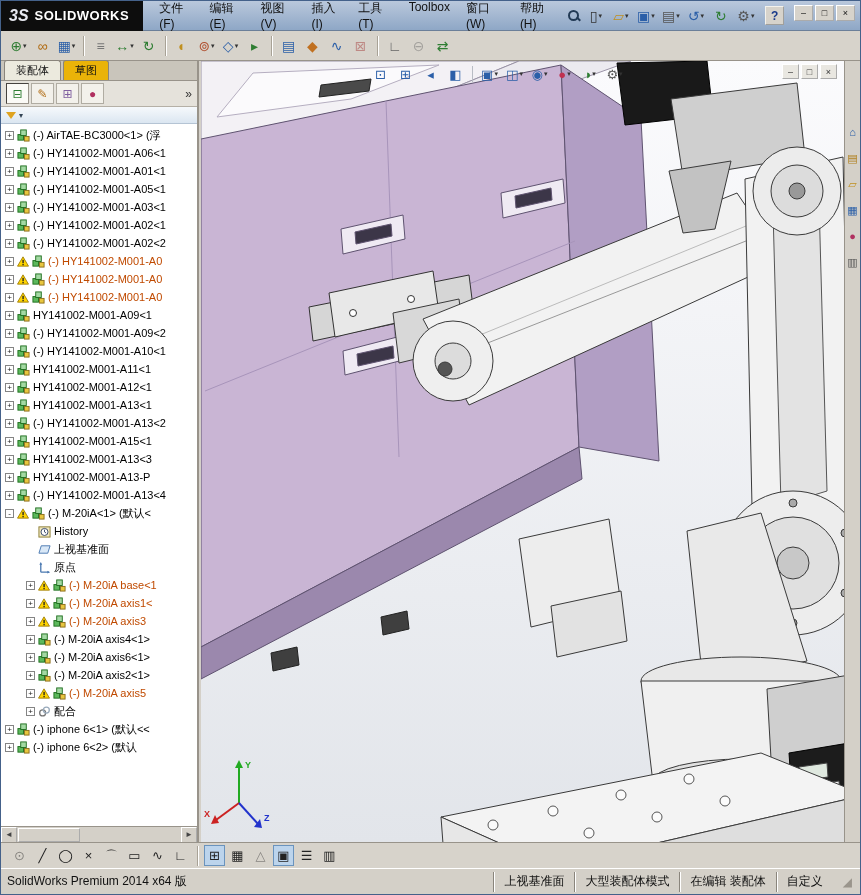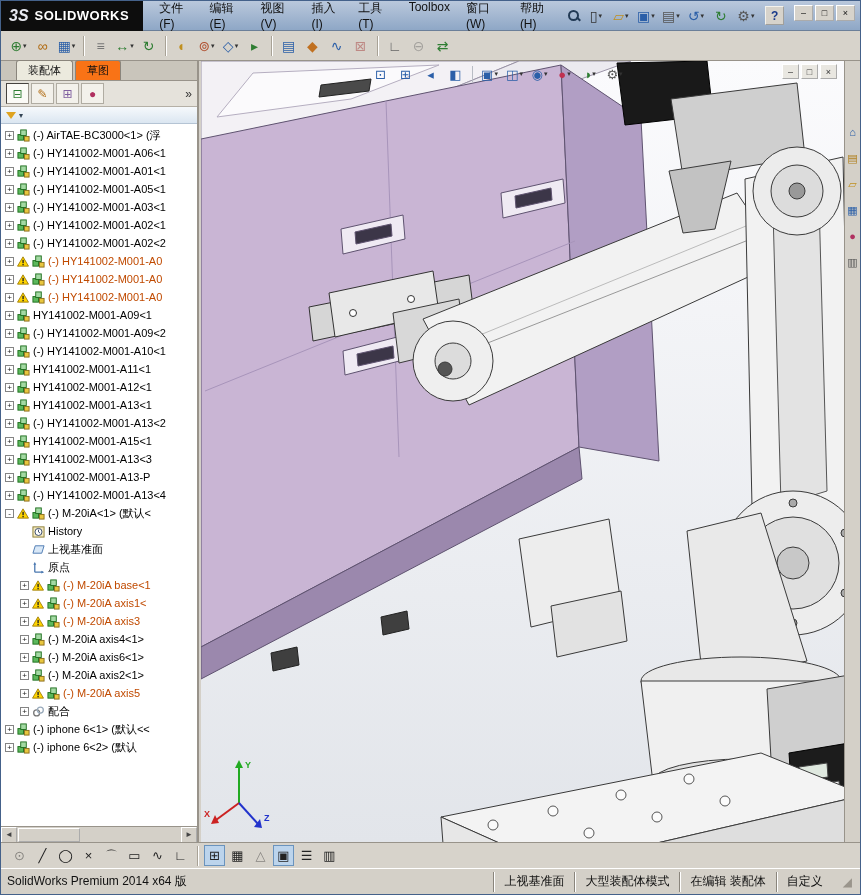--- a/index.html
+++ b/index.html
@@ -27,35 +27,35 @@
 .tb-btn .glyph{font-size:14px;line-height:1}
 .tb-btn.disabled{opacity:.45}
 .ddm{font-size:7px;color:#333;margin-left:1px}
 
 
 .asm-toolbar{position:absolute;top:30px;left:0;right:0;height:30px;background:#d7d3cb;border-bottom:1px solid #98938a;display:flex;align-items:center;padding-left:6px;gap:1px}
 .asm-toolbar .sep,.sk-icons .sep{width:1px;height:20px;background:#a8a296;margin:0 4px;box-shadow:1px 0 0 #fff}
 
 
 .left-panel{position:absolute;left:0;top:60px;width:198px;bottom:52px;background:#fff;border-right:2px solid #98938a;display:flex;flex-direction:column}
-.panel-tabs{height:20px;background:#c9c5bb;display:flex;align-items:flex-end;padding-left:15px;gap:2px;border-bottom:1px solid #98938a;flex:none}
-.ptab{padding:2px 11px 2px;font-size:11px;background:#f97316;border:1px solid #8a857c;border-bottom:none;border-radius:3px 3px 0 0;cursor:default}
+.panel-tabs{height:20px;background:#c9c5bb;display:flex;align-items:flex-end;padding-left:3px;gap:2px;border-bottom:1px solid #98938a;flex:none}
+.ptab{padding:2px 11px 2px;font-size:11px;background:#eab308;border:1px solid #8a857c;border-bottom:none;border-radius:3px 3px 0 0;cursor:default}
 .ptab.active{background:#eceade}
 .manager-row{height:26px;background:#e5e2db;border-bottom:1px solid #b5b0a6;display:flex;align-items:center;padding:0 5px;flex:none}
 .micons{display:flex;gap:2px}
 .m-btn{width:23px;height:21px;border:1px solid #b0aca2;background:#f3f1eb;display:inline-flex;align-items:center;justify-content:center;cursor:default}
 .m-btn .glyph{font-size:12px}
 .m-btn.pressed{background:#fbfaf6;border:1px inset #9a958c}
 .chev{margin-left:auto;font-size:12px;color:#333;cursor:default}
 .filter-row{height:17px;background:linear-gradient(180deg,#f6f9fc,#dbe6f1);border-bottom:1px solid #b5c4d4;display:flex;align-items:center;padding-left:5px;gap:3px;flex:none}
 .funnel-icon{width:0;height:0;border-left:5px solid transparent;border-right:5px solid transparent;border-top:7px solid #dfa320}
 .filter-dd{font-size:8px;color:#345}
 .tree{flex:1;overflow:hidden;background:#fff;padding-top:2px}
 .tree-row{height:18px;display:flex;align-items:center;gap:3px;padding-left:4px;white-space:nowrap;cursor:default}
-.tree-row.depth1{padding-left:19px}
+.tree-row.depth1{padding-left:25px}
 .expander{width:9px;height:9px;border:1px solid #848484;background:#fff;font-size:8px;line-height:7px;text-align:center;color:#222;flex:none}
 .expander.hidden{visibility:hidden}
 .warn-badge,.row-icon{flex:none;display:flex;align-items:center}
 .row-label{font-size:11px;color:#000;overflow:hidden}
 .row-label.orange{color:var(--warn_text,#c04a00)}
 .hscroll{height:16px;background:#d4d0c8;border-top:1px solid #98938a;display:flex;align-items:center;flex:none}
 .sbtn{width:16px;height:16px;font-size:8px;display:inline-flex;align-items:center;justify-content:center;background:#d4d0c8;border:1px outset #fff;color:#444;cursor:default}
 .sthumb{width:62px;height:14px;background:#d4d0c8;border:1px outset #fff;margin-left:1px}
 .strack{flex:1}
 

